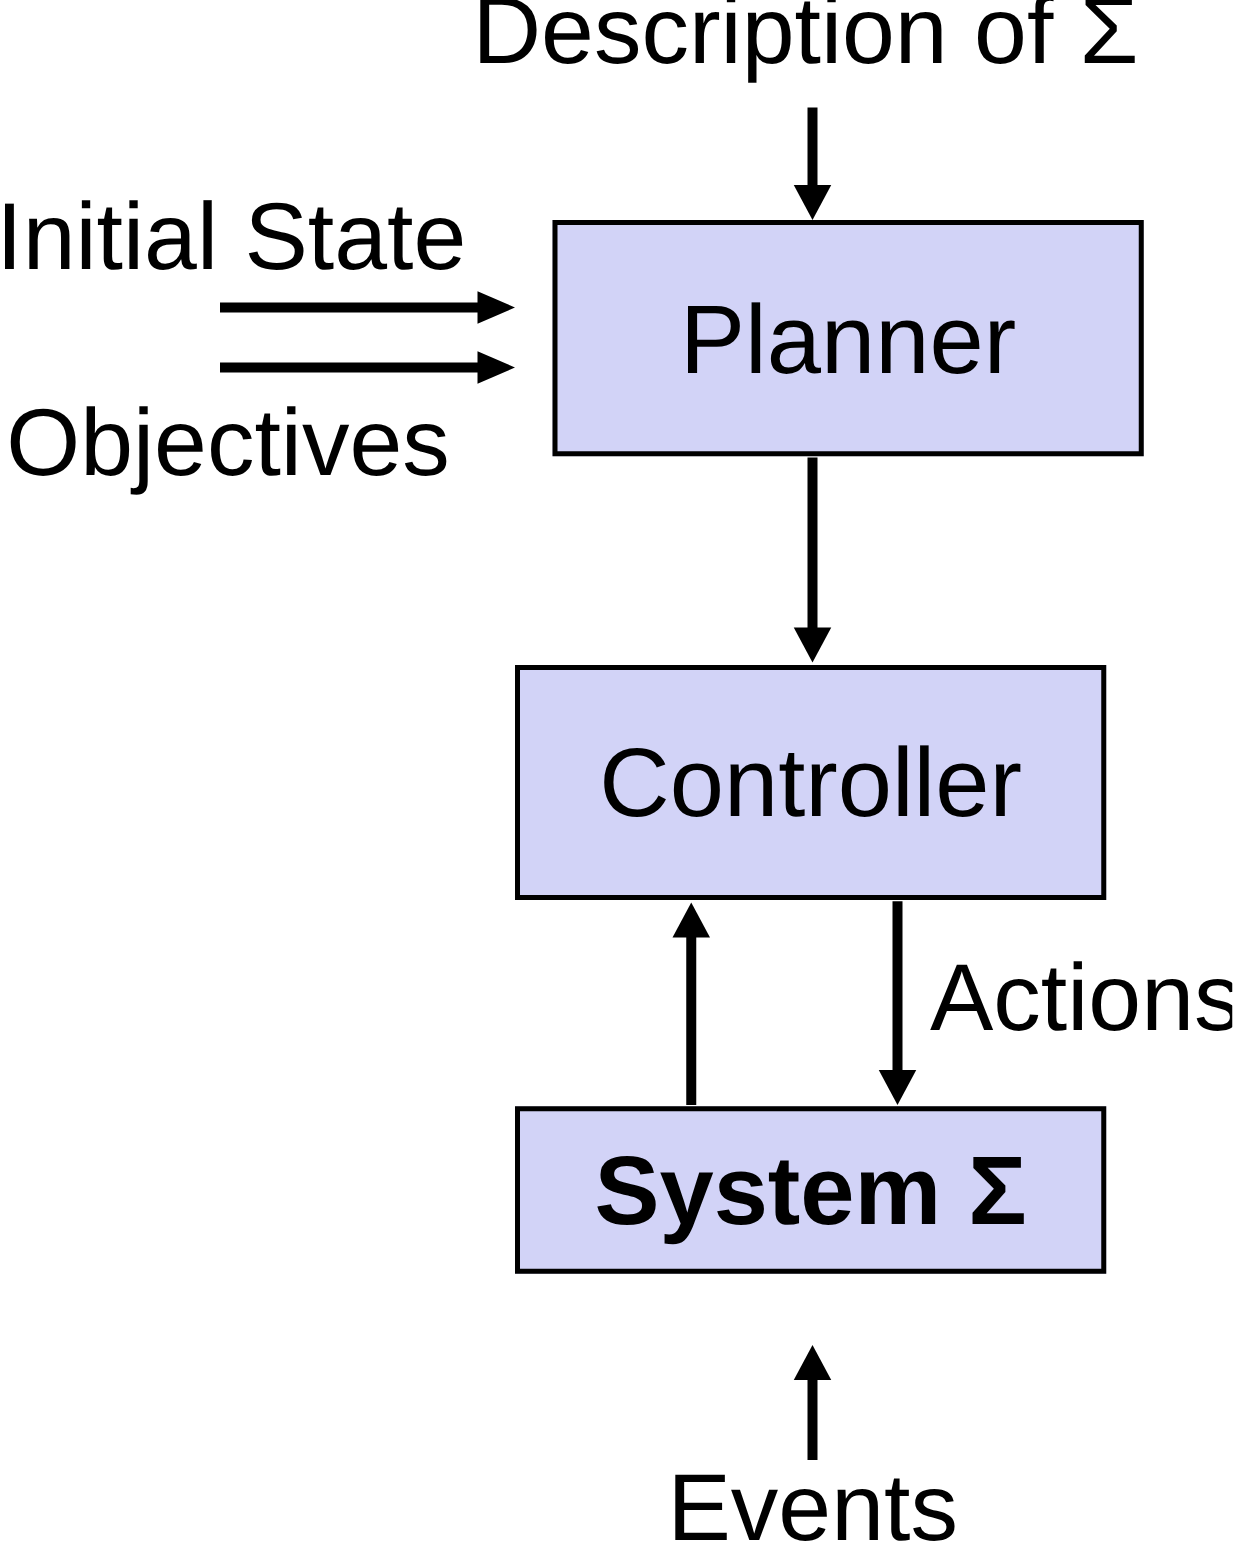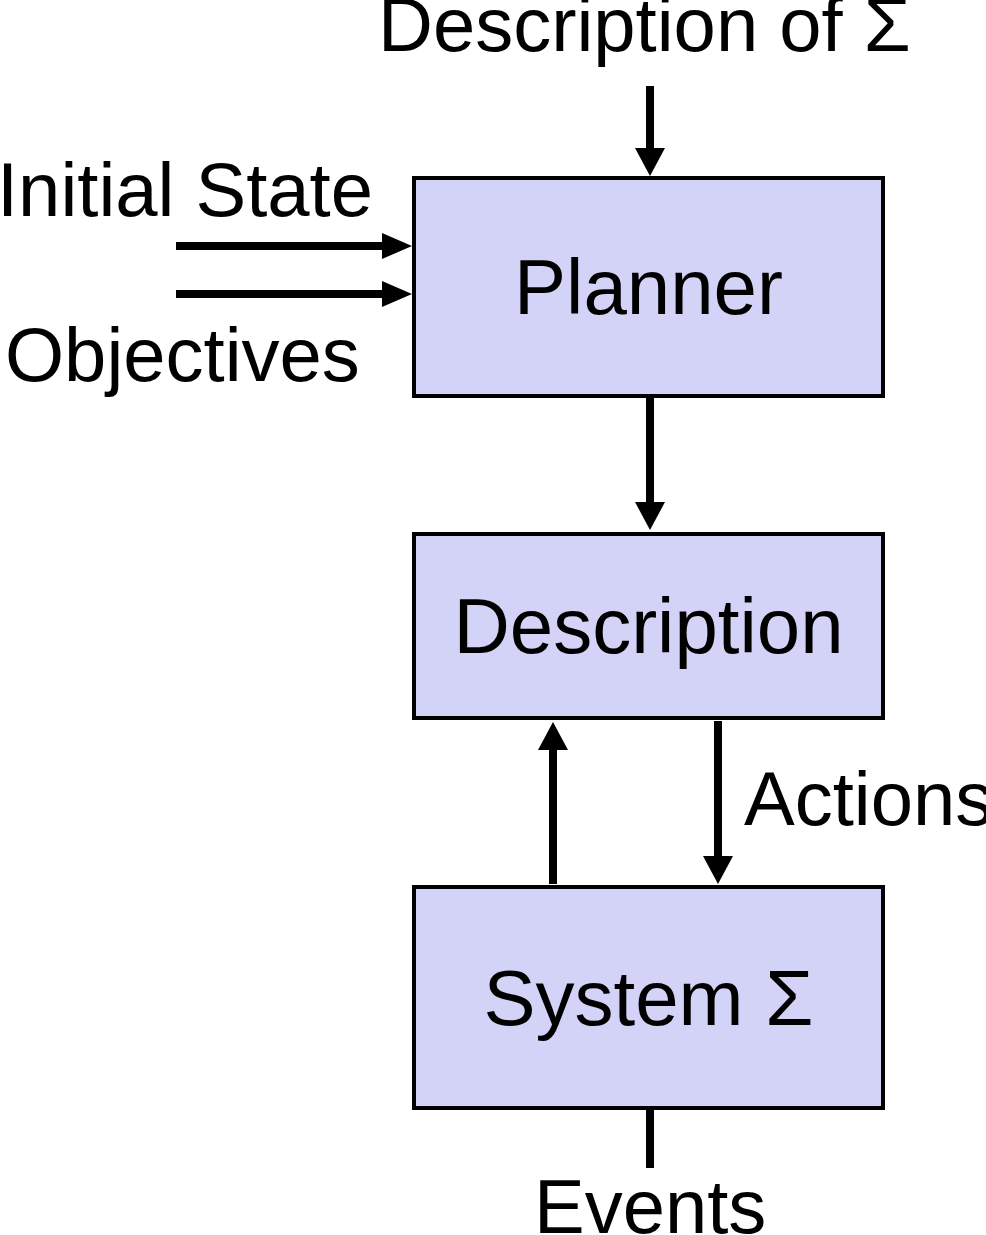--- a/index.html
+++ b/index.html
@@ -35,23 +35,23 @@
     border: 4px solid var(--node-border);
     display: flex;
     align-items: center;
     justify-content: center;
   }
   .node-label {
     font-size: 78px;
     line-height: 1;
     white-space: nowrap;
   }
-  .node-planner    { top: 176px; height: 222px; }
+  .node-planner    { top: 176px; height: 189px; margin-left: 30px; }
   .node-controller { top: 532px; height: 188px; }
-  .node-system     { top: 885px; height: 225px; }
+  .node-system     { top: 885px; height: 134px; font-weight: bold; }
   .free-label {
     position: absolute;
     font-size: 76px;
     line-height: 1;
     white-space: nowrap;
   }
   .lbl-description  { left: 378px; top: -13px; }
   .lbl-initial      { left: -3px;  top: 152px; }
   .lbl-objectives   { left: 5px;   top: 317px; text-align: right; }
   .lbl-plan         { left: 675px; top: 410px; }
@@ -107,21 +107,21 @@
   <div class="free-label lbl-initial">Initial State</div>
 
   <div class="free-label lbl-objectives">Objectives</div>
 
   <div class="node node-planner">
     <span class="node-label">Planner</span>
   </div>
 
 
   <div class="node node-controller">
-    <span class="node-label">Description</span>
+    <span class="node-label">Controller</span>
   </div>
 
 
   <div class="free-label lbl-actions">Actions</div>
 
   <div class="node node-system">
     <span class="node-label">System Σ</span>
   </div>
 
   <div class="free-label lbl-events">Events</div>

